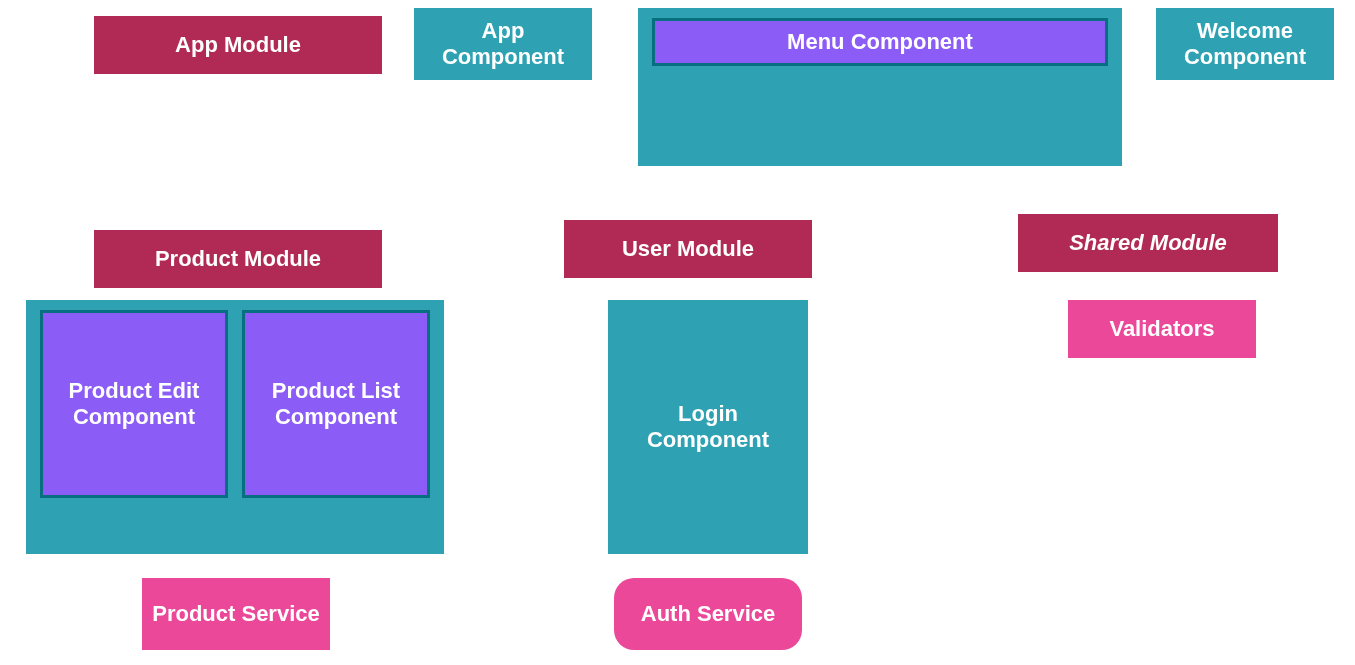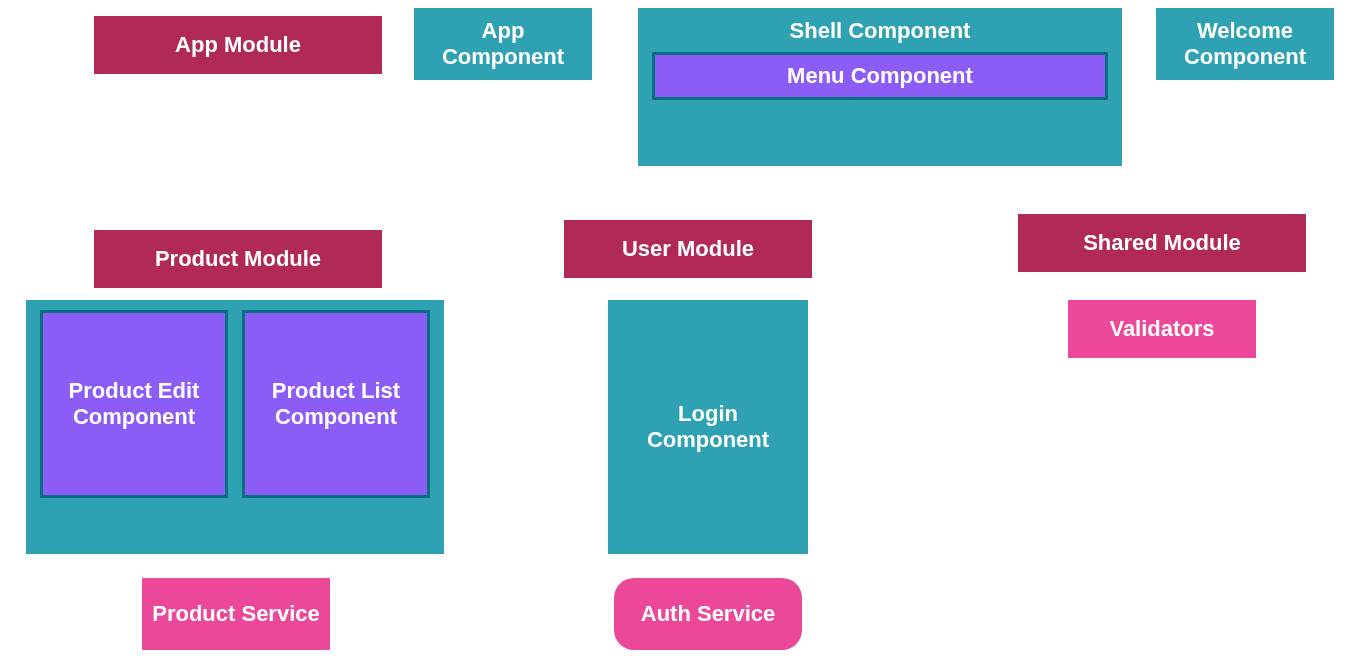--- a/index.html
+++ b/index.html
@@ -68,39 +68,38 @@
 
 <div class="box module" style="left:94px; top:16px; width:288px; height:58px;">
   <span>App Module</span>
 </div>
 
 <div class="box component" style="left:414px; top:8px; width:178px; height:72px;">
   <span>App Component</span>
 </div>
 
 <div class="container-teal shell-container" style="left:638px; top:8px; width:484px; height:158px;">
-  <div class="container-title">Shell Component</div>
   <div class="inner-box" style="width:100%; height:48px;">
     <span>Menu Component</span>
   </div>
 </div>
 
 <div class="box component" style="left:1156px; top:8px; width:178px; height:72px;">
   <span>Welcome Component</span>
 </div>
 
 <div class="box module" style="left:94px; top:230px; width:288px; height:58px;">
   <span>Product Module</span>
 </div>
 
 <div class="box module" style="left:564px; top:220px; width:248px; height:58px;">
   <span>User Module</span>
 </div>
 
-<div class="box module" style="left:1018px; top:214px; width:288px; height:58px;">
+<div class="box module" style="left:1018px; top:214px; width:260px; height:58px;font-style:italic;">
   <span>Shared Module</span>
 </div>
 
 <div class="container-teal shell-container" style="left:26px; top:300px; width:418px; height:254px;">
   <div class="shell-inner-row" style="height:188px;">
     <div class="inner-box" style="flex:1;">
       <span>Product Edit Component</span>
     </div>
     <div class="inner-box" style="flex:1;">
       <span>Product List Component</span>

